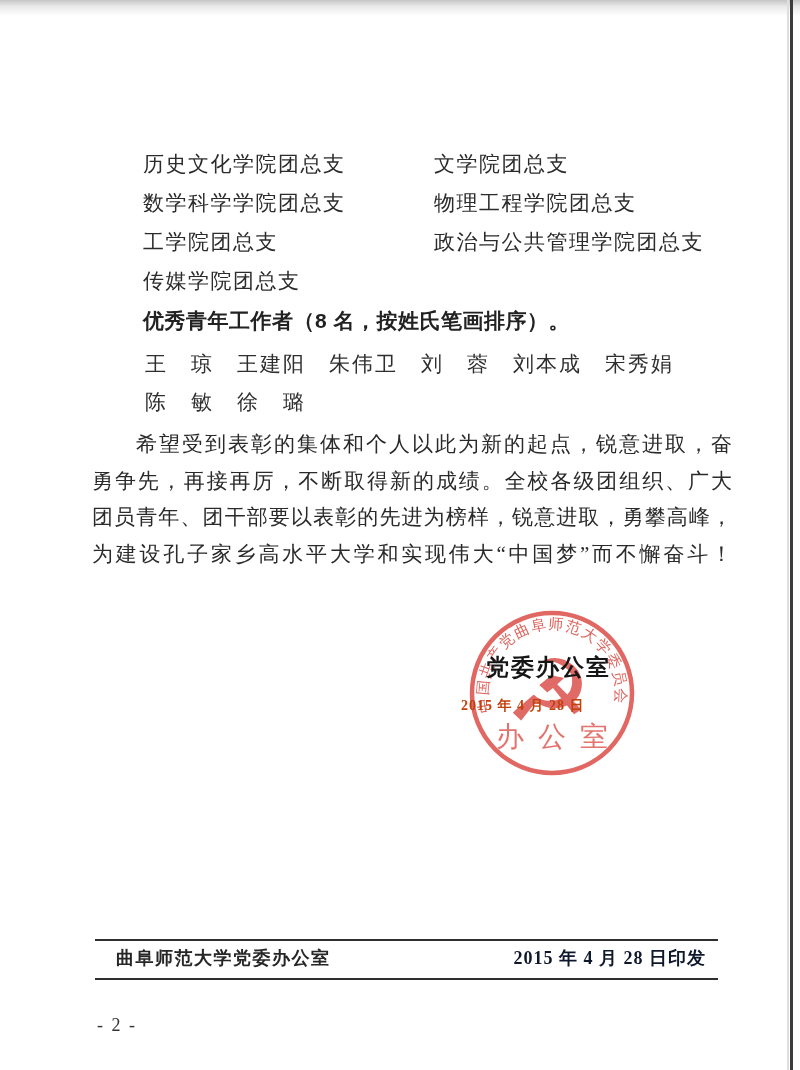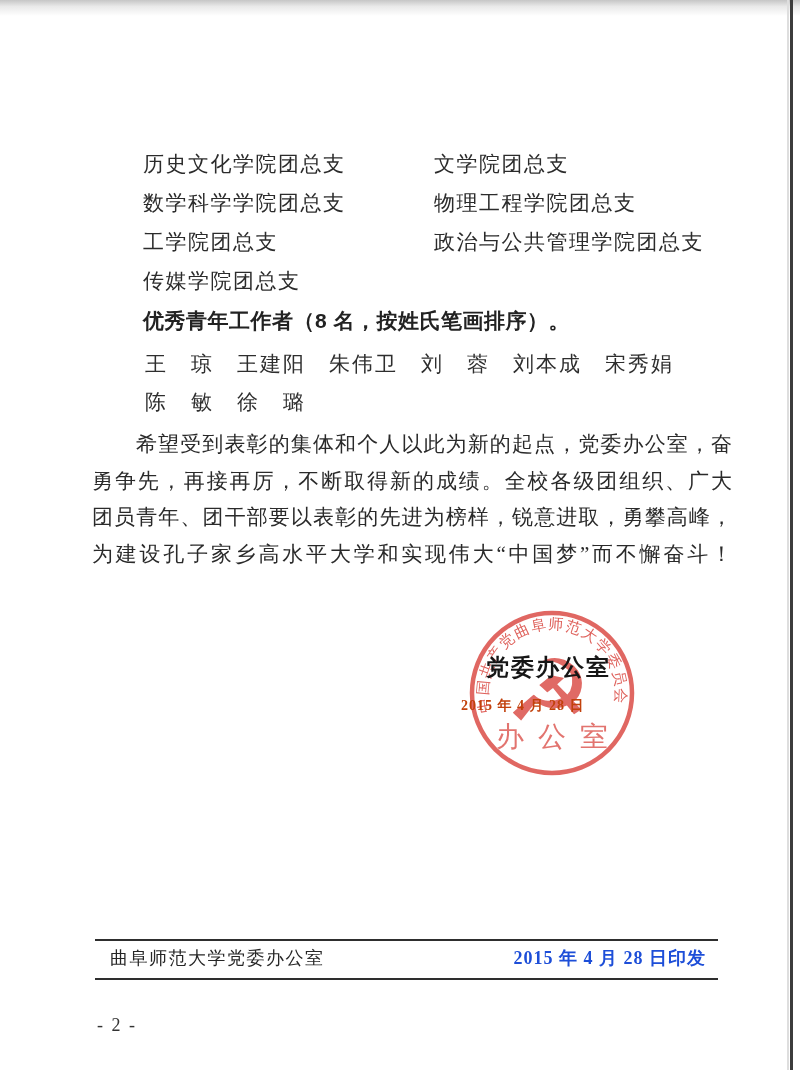--- a/index.html
+++ b/index.html
@@ -36,24 +36,24 @@
   .seal-text{font-family:"DejaVu Sans","Liberation Sans",sans-serif;}
 
   .sig-dept{position:absolute;left:486px;top:652px;font-size:23px;font-weight:600;
     letter-spacing:2px;color:#161616;z-index:3;white-space:nowrap;}
   .sig-date{position:absolute;left:461px;top:697px;font-size:14px;font-weight:600;
     letter-spacing:1px;color:#c2410c;z-index:3;white-space:nowrap;}
 
   .footer-rule{position:absolute;left:95px;width:623px;height:2px;background:#2e2e2e;}
   .rule-top{top:939px;}
   .rule-bottom{top:978px;}
-  .footer-issuer{position:absolute;left:110px;top:946px;font-size:18px;font-weight:400;
+  .footer-issuer{position:absolute;left:116px;top:946px;font-size:18px;font-weight:700;
     letter-spacing:1.5px;color:#262626;white-space:nowrap;}
   .footer-date{position:absolute;right:94px;top:946px;font-size:18px;font-weight:600;
-    letter-spacing:1px;color:#1d4ed8;white-space:nowrap;}
+    letter-spacing:1px;color:#0f172a;white-space:nowrap;}
 
   .page-num{position:absolute;left:97px;top:1015px;font-size:18px;letter-spacing:2px;color:#333;}
 </style>
 </head>
 <body>
 
 <div class="page">
 
   <div class="scan-top"></div>
   <div class="scan-right-light"></div>
@@ -74,21 +74,21 @@
   <div class="row college r3">
     <span class="left-col">传媒学院团总支</span>
   </div>
 
   <div class="heading">优秀青年工作者（8 名，按姓氏笔画排序）。</div>
 
   <div class="names names-1">王　琼　王建阳　朱伟卫　刘　蓉　刘本成　宋秀娟</div>
   <div class="names names-2">陈　敏　徐　璐</div>
 
   <div class="para">
-    <div class="pline indent">希望受到表彰的集体和个人以此为新的起点，党委办公室，奋</div>
+    <div class="pline indent">希望受到表彰的集体和个人以此为新的起点，锐意进取，奋</div>
     <div class="pline">勇争先，再接再厉，不断取得新的成绩。全校各级团组织、广大</div>
     <div class="pline">团员青年、团干部要以表彰的先进为榜样，锐意进取，勇攀高峰，</div>
     <div class="pline">为建设孔子家乡高水平大学和实现伟大“中国梦”而不懈奋斗！</div>
   </div>
 
   <svg class="seal-svg" width="220" height="230" viewBox="0 0 220 230">
     <defs>
       <path id="ringPath" d="M 48.8 133.7 A 64 64 0 1 1 171.2 133.7" fill="none"></path>
     </defs>
     <circle cx="110" cy="115" r="80" fill="none" stroke="#d9463f" stroke-width="4.5" opacity="0.82"></circle>

